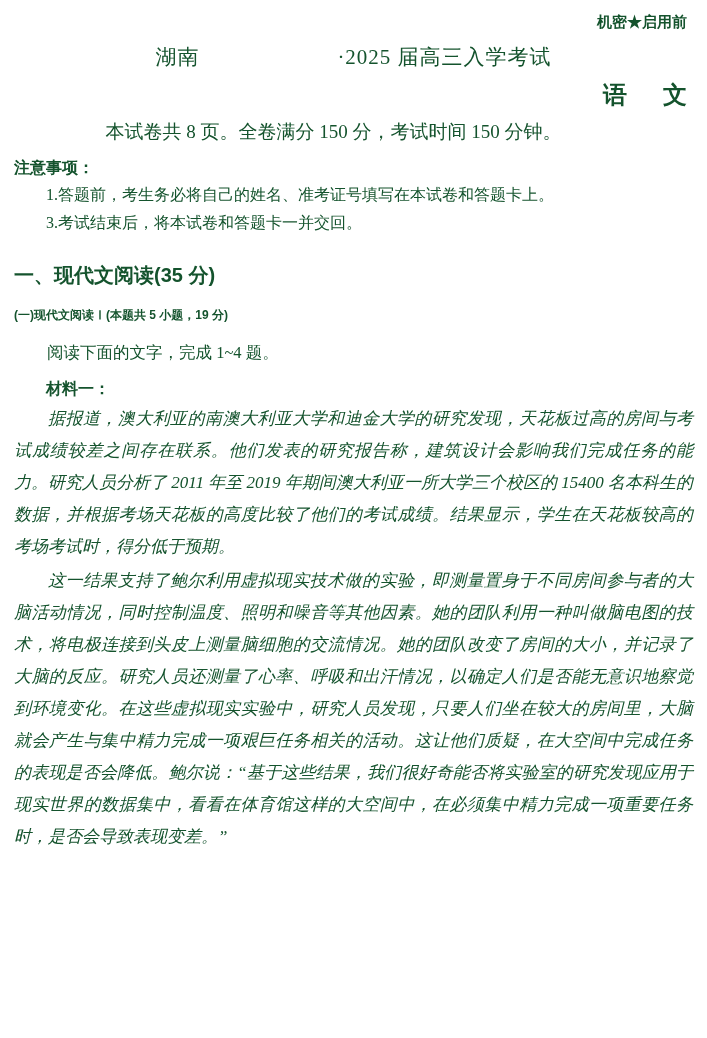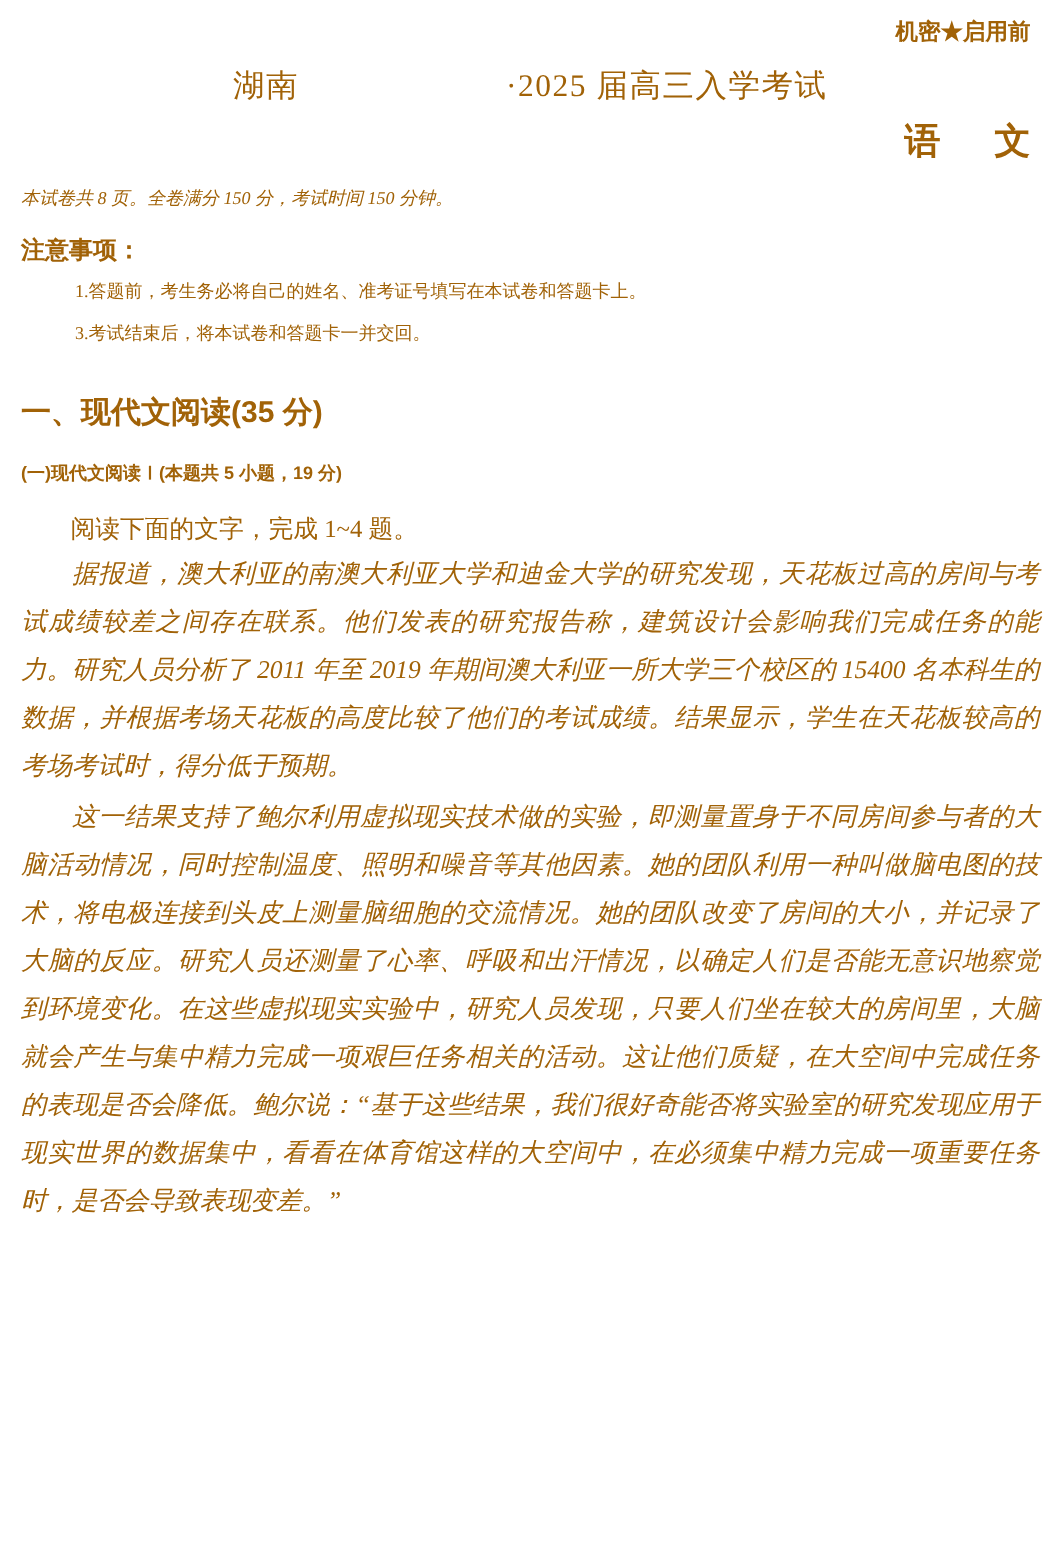--- a/index.html
+++ b/index.html
@@ -4,21 +4,21 @@
 <style>
   html, body { margin: 0; padding: 0; background: #ffffff; }
   .page {
     position: relative;
     width: 707px;
     height: 1038px;
     box-sizing: border-box;
     margin: 0 auto;
     padding: 12px 14px 8px 14px;
     background: #ffffff;
-    color: #a16207;
+    color: #14532d;
     font-family: "Liberation Serif", serif;
     display: flex;
     flex-direction: column;
     overflow: hidden;
   }
   .classified {
     text-align: right;
     font-family: "Liberation Sans", sans-serif;
     font-weight: bold;
     font-size: 15px;
@@ -42,39 +42,38 @@
   .subject {
     text-align: right;
     font-family: "Liberation Sans", sans-serif;
     font-weight: bold;
     font-size: 24px;
     margin: 8px 0 4px 0;
     letter-spacing: 6px;
     line-height: 34px;
   }
   .paper-info {
-    text-align: left;
-    font-size: 12px;
+    text-align: center;
+    font-size: 19px;
     margin: 4px 40px 0 0;
     line-height: 24px;
-    font-style: italic;
   }
   .notice-heading {
     font-family: "Liberation Sans", sans-serif;
     font-weight: bold;
     font-size: 16px;
     margin-top: 12px;
     line-height: 24px;
   }
   .notice-item {
-    font-size: 12px;
+    font-size: 16px;
     line-height: 27px;
     text-indent: 2em;
     text-align: justify;
-    margin: 1px 12px;
+    margin: 1px 0;
   }
   .part-heading {
     font-family: "Liberation Sans", sans-serif;
     font-weight: bold;
     font-size: 20px;
     margin-top: 26px;
     line-height: 24px;
   }
   .sub-heading {
     font-family: "Liberation Sans", sans-serif;
@@ -126,19 +125,20 @@
   <div>
     <div class="notice-heading">注意事项：</div>
     <p class="notice-item">1.答题前，考生务必将自己的姓名、准考证号填写在本试卷和答题卡上。</p>
     <p class="notice-item">3.考试结束后，将本试卷和答题卡一并交回。</p>
   </div>
 
   <div>
     <div class="part-heading">一、现代文阅读(35 分)</div>
     <div class="sub-heading">(一)现代文阅读Ⅰ(本题共 5 小题，19 分)</div>
     <p class="instruction">阅读下面的文字，完成 1~4 题。</p>
+    <div class="material-label">材料一：</div>
 
     <p class="material-paragraph">据报道，澳大利亚的南澳大利亚大学和迪金大学的研究发现，天花板过高的房间与考试成绩较差之间存在联系。他们发表的研究报告称，建筑设计会影响我们完成任务的能力。研究人员分析了 2011 年至 2019 年期间澳大利亚一所大学三个校区的 15400 名本科生的数据，并根据考场天花板的高度比较了他们的考试成绩。结果显示，学生在天花板较高的考场考试时，得分低于预期。</p>
     <p class="material-paragraph">这一结果支持了鲍尔利用虚拟现实技术做的实验，即测量置身于不同房间参与者的大脑活动情况，同时控制温度、照明和噪音等其他因素。她的团队利用一种叫做脑电图的技术，将电极连接到头皮上测量脑细胞的交流情况。她的团队改变了房间的大小，并记录了大脑的反应。研究人员还测量了心率、呼吸和出汗情况，以确定人们是否能无意识地察觉到环境变化。在这些虚拟现实实验中，研究人员发现，只要人们坐在较大的房间里，大脑就会产生与集中精力完成一项艰巨任务相关的活动。这让他们质疑，在大空间中完成任务的表现是否会降低。鲍尔说：“基于这些结果，我们很好奇能否将实验室的研究发现应用于现实世界的数据集中，看看在体育馆这样的大空间中，在必须集中精力完成一项重要任务时，是否会导致表现变差。”</p>
 
   </div>
 
 </div>
 
 </body></html>

